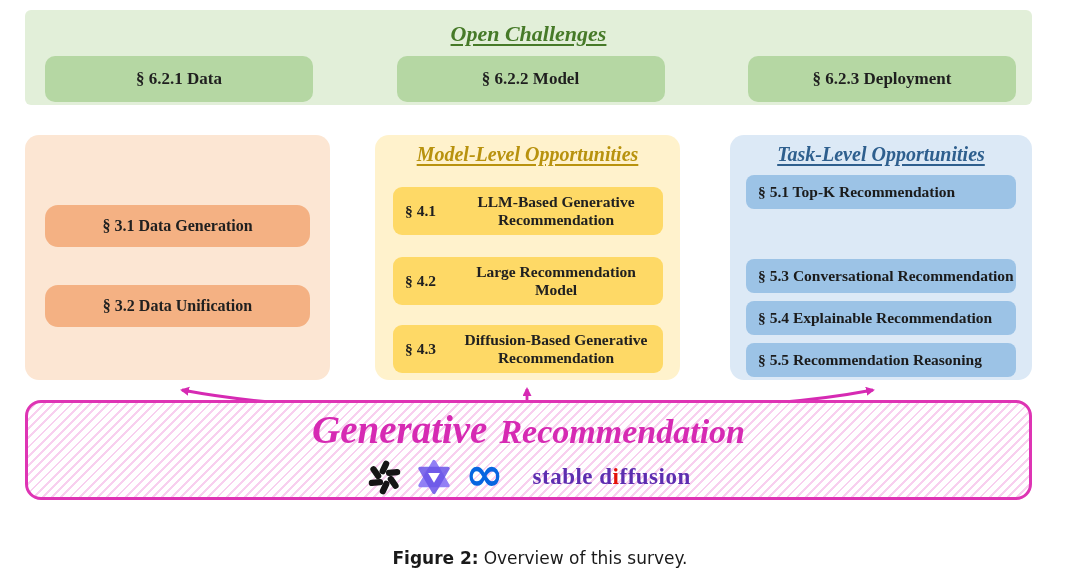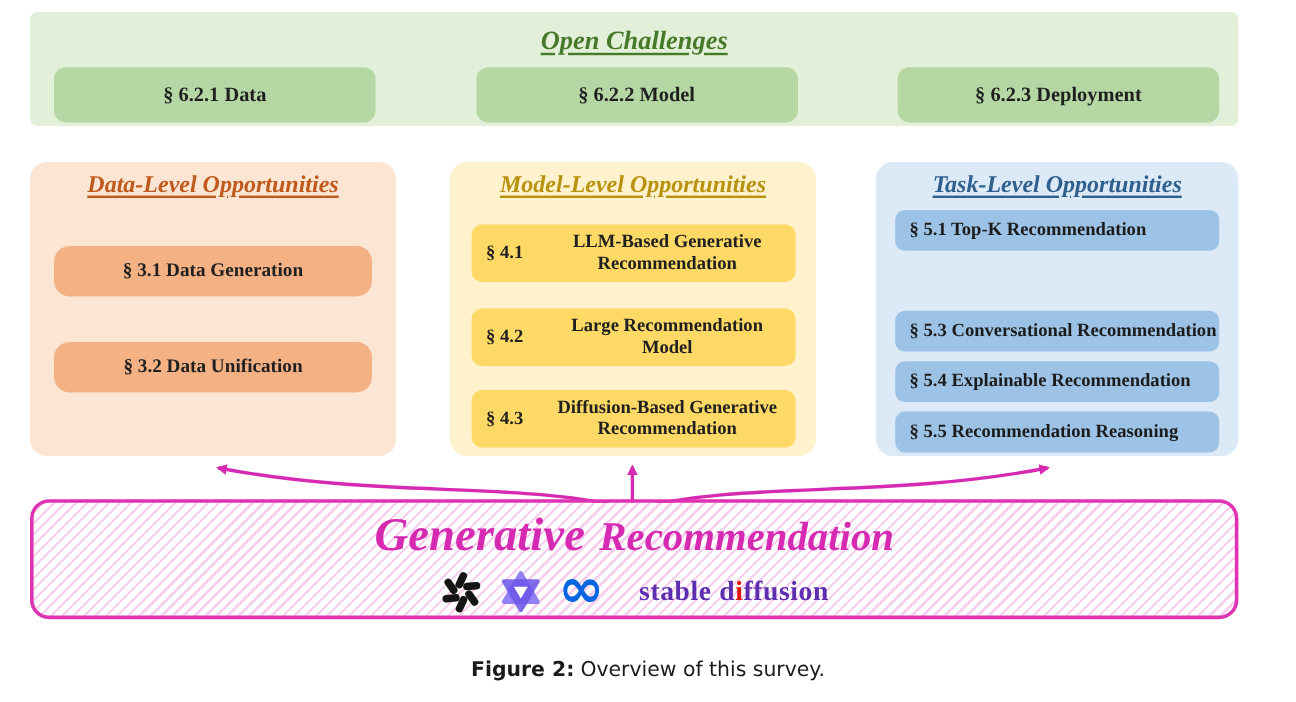--- a/index.html
+++ b/index.html
@@ -61,21 +61,21 @@
     position:absolute;left:16px;width:270px;height:34px;
     background:#9cc3e6;border-radius:8px;
     display:flex;align-items:center;
     font-size:15.5px;font-weight:bold;color:#1b1b1b;padding-left:12px;
     box-sizing:border-box;
   }
   
   .arrows{position:absolute;left:0;top:380px;width:1080px;height:45px;}
   
   .magenta-panel{
-    position:absolute;left:25px;top:416px;width:1007px;height:100px;
+    position:absolute;left:25px;top:400px;width:1007px;height:100px;
     border:3px solid #de34b4;border-radius:16px;box-sizing:border-box;
     background:repeating-linear-gradient(135deg,
       #ffffff 0px,#ffffff 4.5px,#f8d0ef 4.5px,#f8d0ef 6.5px);
   }
   .gen-title{
     position:absolute;top:4px;left:0;right:0;text-align:center;
     font-weight:bold;font-style:italic;color:#d62ab3;white-space:nowrap;
   }
   .gen-word1{font-size:39px;}
   .gen-word2{font-size:34px;margin-left:12px;}
@@ -107,21 +107,20 @@
   <div class="green-panel">
     <div class="green-title">Open Challenges</div>
     <div class="green-items">
       <div class="green-item">§ 6.2.1 Data</div>
       <div class="green-item">§ 6.2.2  Model</div>
       <div class="green-item">§ 6.2.3  Deployment</div>
     </div>
   </div>
 
   <div class="col col-orange">
-    <div class="col-title">Data-Level Opportunities</div>
     <div class="orange-item" style="top:70px;">§ 3.1 Data Generation</div>
     <div class="orange-item" style="top:150px;">§ 3.2 Data Unification</div>
   </div>
 
   <div class="col col-yellow">
     <div class="col-title">Model-Level Opportunities</div>
     <div class="yellow-item" style="top:52px;">
       <span class="yellow-section">§ 4.1</span>
       <span class="yellow-label">LLM-Based Generative Recommendation</span>
     </div>

